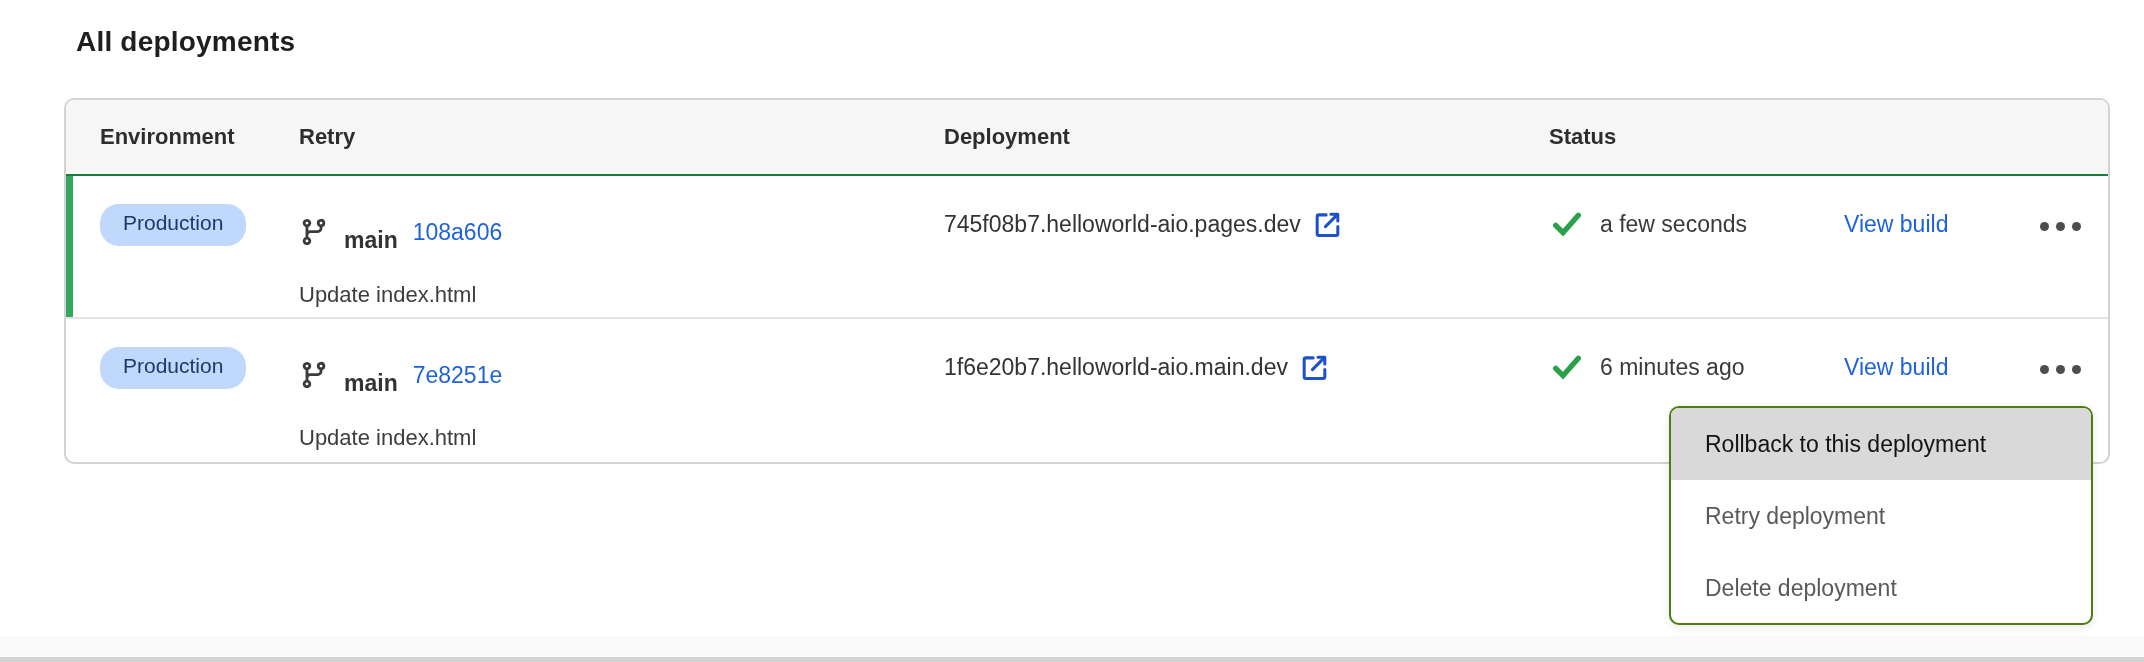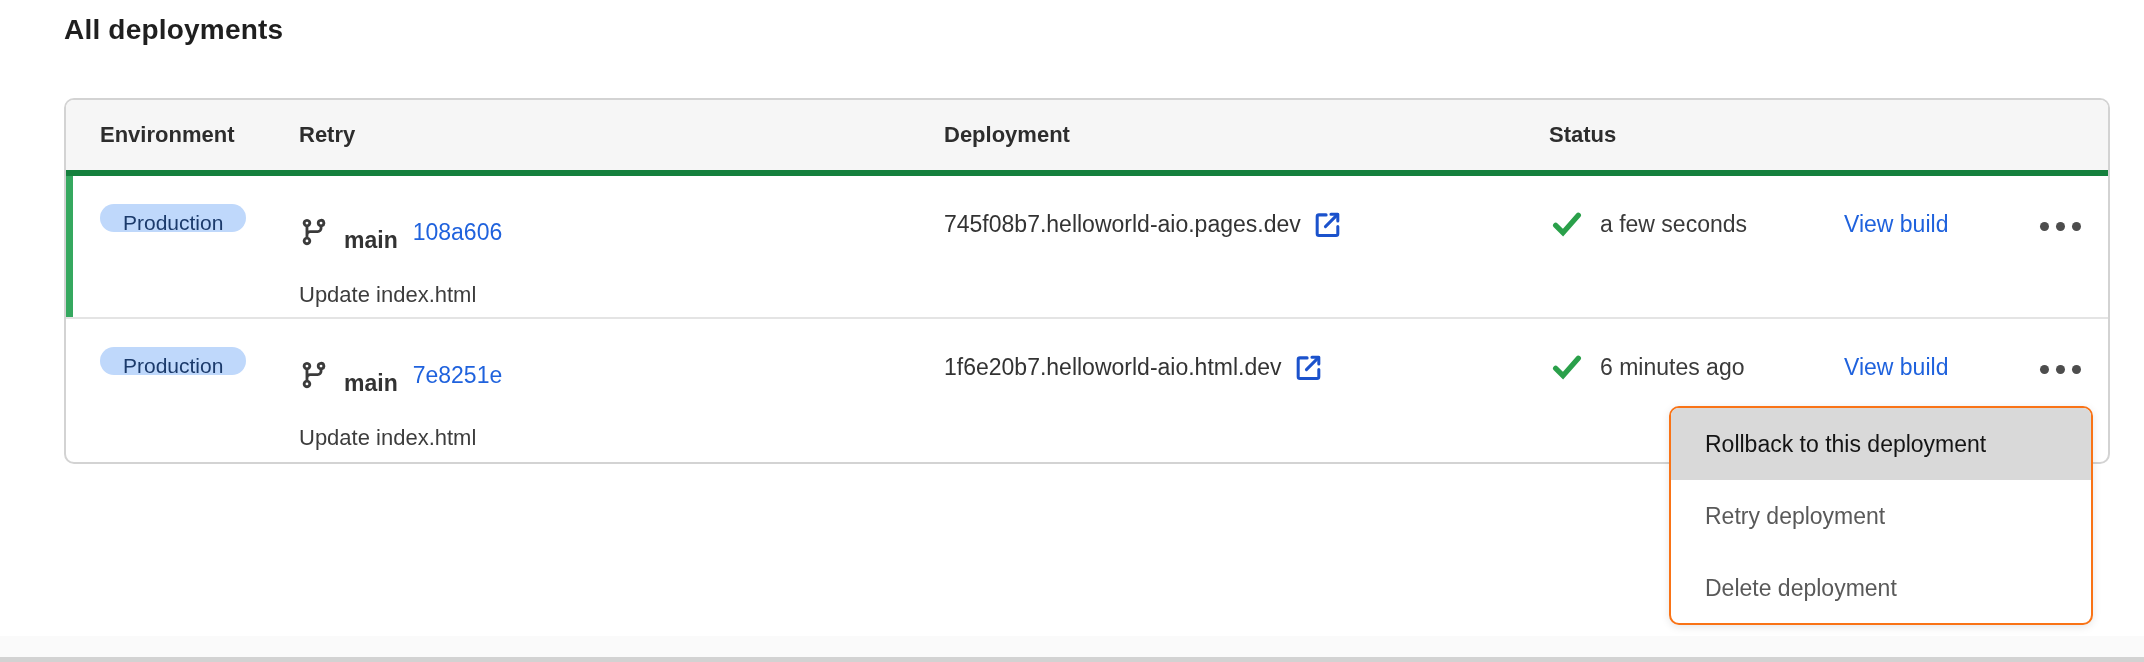--- a/index.html
+++ b/index.html
@@ -7,32 +7,32 @@
     width: 2144px; height: 662px;
     background: #ffffff;
     font-family: "Liberation Sans", "DejaVu Sans", sans-serif;
     position: relative;
     overflow: hidden;
     color: #2e2e2e;
   }
   .page-title {
     position: absolute; left: 64px; top: 14px;
     font-size: 28px; font-weight: 600; color: #1f1f1f;
-    margin: 0; letter-spacing: 0.2px;
+    margin: 12px; letter-spacing: 0.2px;
   }
   .table {
     position: absolute; left: 64px; top: 98px;
     width: 2046px; height: 366px;
     border: 2px solid #d3d3d3; border-radius: 10px;
     background: #ffffff; box-sizing: border-box;
     overflow: hidden;
   }
   .thead {
     height: 76px; background: #f6f6f6;
-    border-bottom: 6px solid #15803d;
+    border-bottom: 2px solid #15803d;
     display: grid;
     grid-template-columns: 199px 645px 605px 1fr;
     align-items: center;
     padding-left: 34px;
     box-sizing: border-box;
   }
   .th { font-size: 22px; font-weight: 600; color: #2d2d2d; }
   .row {
     position: relative;
     height: 143px;
@@ -44,21 +44,21 @@
     align-items: start;
   }
   .row-divider { border-bottom: 2px solid #e4e4e4; }
   .stripe {
     position: absolute; left: 0; top: 0; bottom: 0; width: 7px;
     background: #35a85f;
   }
   .cell { line-height: 40px; }
   .badge {
     display: inline-block;
-    height: 28px; line-height: 38px;
+    height: 42px; line-height: 38px;
     padding: 0 23px;
     background: #bfd8fb; color: #1b3a6b;
     border-radius: 19px;
     font-size: 21px;
   }
   .src-line1 { display: flex; align-items: center; gap: 15px; line-height: 40px; }
   .branch-name { font-weight: 700; font-size: 23px; color: #333333; margin-top: 16px; }
   .link {
     color: #1f62dd; font-size: 23px; text-decoration: none; cursor: pointer;
   }
@@ -70,21 +70,21 @@
   .icon-box { display: inline-flex; align-items: center; justify-content: center; }
   .dots-btn {
     background: none; border: none; padding: 8px 6px; cursor: pointer;
     display: inline-flex; gap: 7px; align-items: center; margin-top: 10px;
   }
   .dot { width: 9px; height: 9px; border-radius: 50%; background: #4d4d4d; display: inline-block; }
   .context-menu {
     position: absolute; left: 1669px; top: 406px;
     width: 424px; height: 219px;
     background: #ffffff;
-    border: 2px solid #f97316; border-radius: 10px;
+    border: 2px solid #4d7c0f; border-radius: 10px;
     box-sizing: border-box; overflow: hidden;
     box-shadow: 0 2px 8px rgba(0,0,0,0.10);
     z-index: 10;
   }
   .menu-item {
     height: 72px; line-height: 72px;
     padding-left: 34px;
     font-size: 23px; color: #595959;
     cursor: pointer; white-space: nowrap;
   }
@@ -168,21 +168,21 @@
           <svg width="30" height="30" viewBox="0 0 16 16" fill="#3b3b3b">
               <path d="M9.5 3.25a2.25 2.25 0 1 1 3 2.122V6A2.5 2.5 0 0 1 10 8.5H6a1 1 0 0 0-1 1v1.128a2.251 2.251 0 1 1-1.5 0V5.372a2.25 2.25 0 1 1 1.5 0v1.836A2.493 2.493 0 0 1 6 7h4a1 1 0 0 0 1-1v-.628A2.25 2.25 0 0 1 9.5 3.25Zm-6 0a.75.75 0 1 0 1.5 0 .75.75 0 0 0-1.5 0Zm8.25-.75a.75.75 0 1 0 0 1.5.75.75 0 0 0 0-1.5ZM4.25 12a.75.75 0 1 0 0 1.5.75.75 0 0 0 0-1.5Z"></path>
             </svg>
         </span>
         <span class="branch-name">main</span>
         <a class="link">7e8251e</a>
       </div>
       <div class="src-line2">Update index.html</div>
     </div>
     <div class="cell deploy-cell">
-      <span class="deploy-url">1f6e20b7.helloworld-aio.html.dev</span>
+      <span class="deploy-url">1f6e20b7.helloworld-aio.main.dev</span>
       <span class="icon-box">
         <svg width="33" height="33" viewBox="0 0 24 24" fill="none" stroke="#1b52cc" stroke-width="2.2" stroke-linecap="round" stroke-linejoin="round">
             <path d="M14.5 4.5h5v5"></path>
             <path d="M19.2 4.8 l-8.7 8.7"></path>
             <path d="M19.5 13.5v5.2a1.3 1.3 0 0 1-1.3 1.3H5.8a1.3 1.3 0 0 1-1.3-1.3V6.3A1.3 1.3 0 0 1 5.8 5h5.2"></path>
           </svg>
       </span>
     </div>
     <div class="cell status-cell">
       <span class="icon-box">

